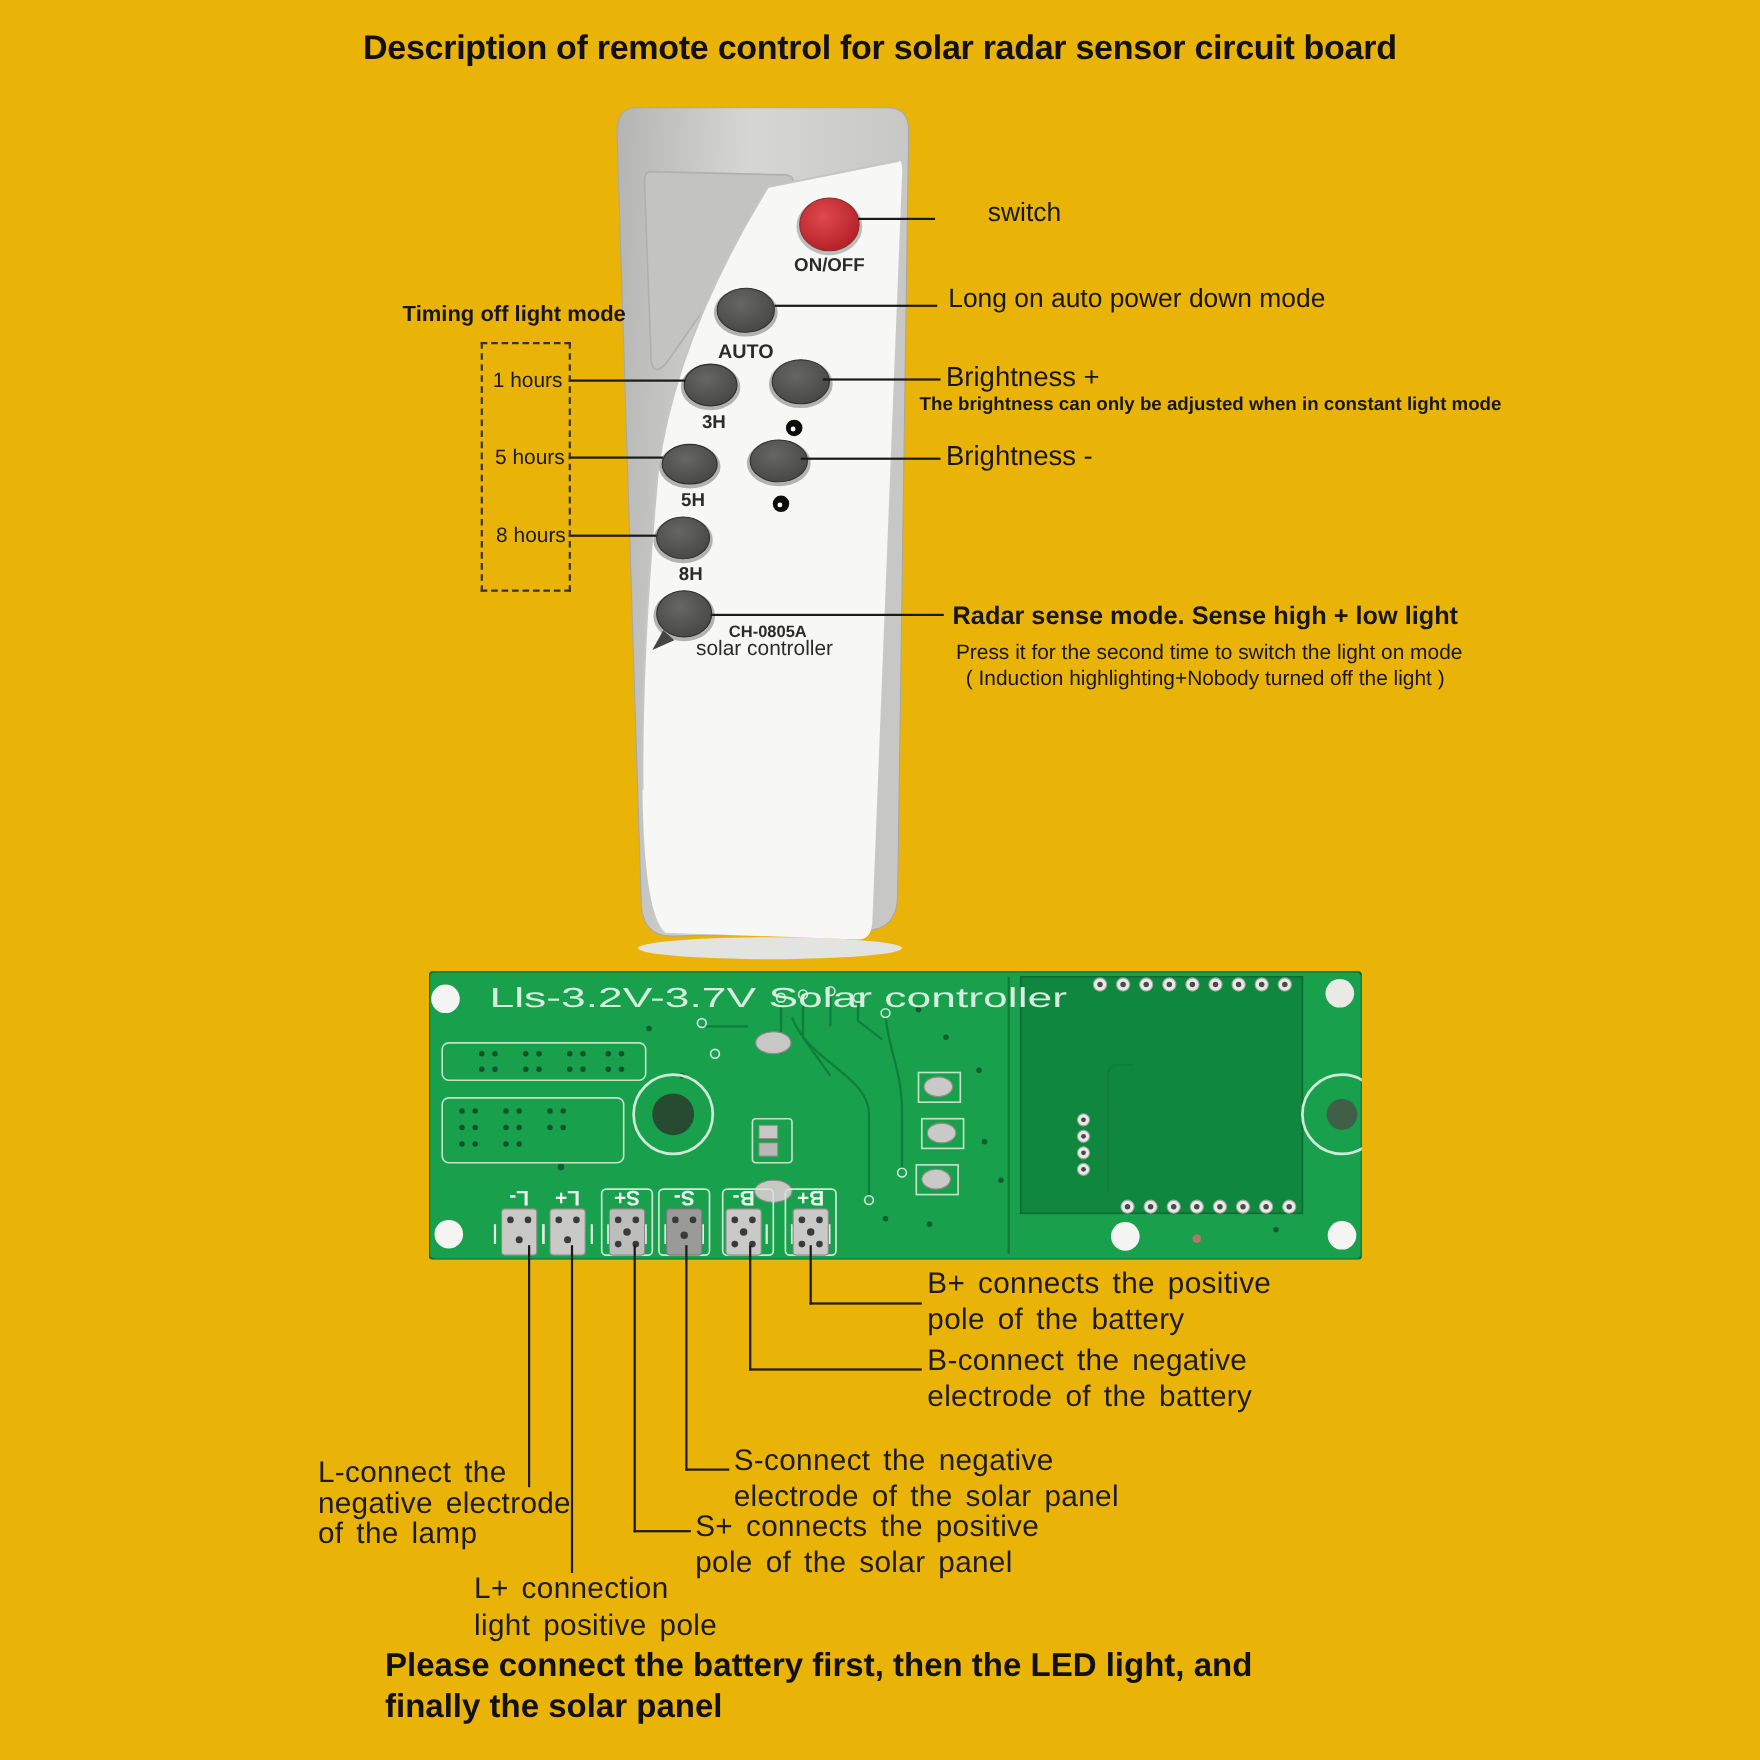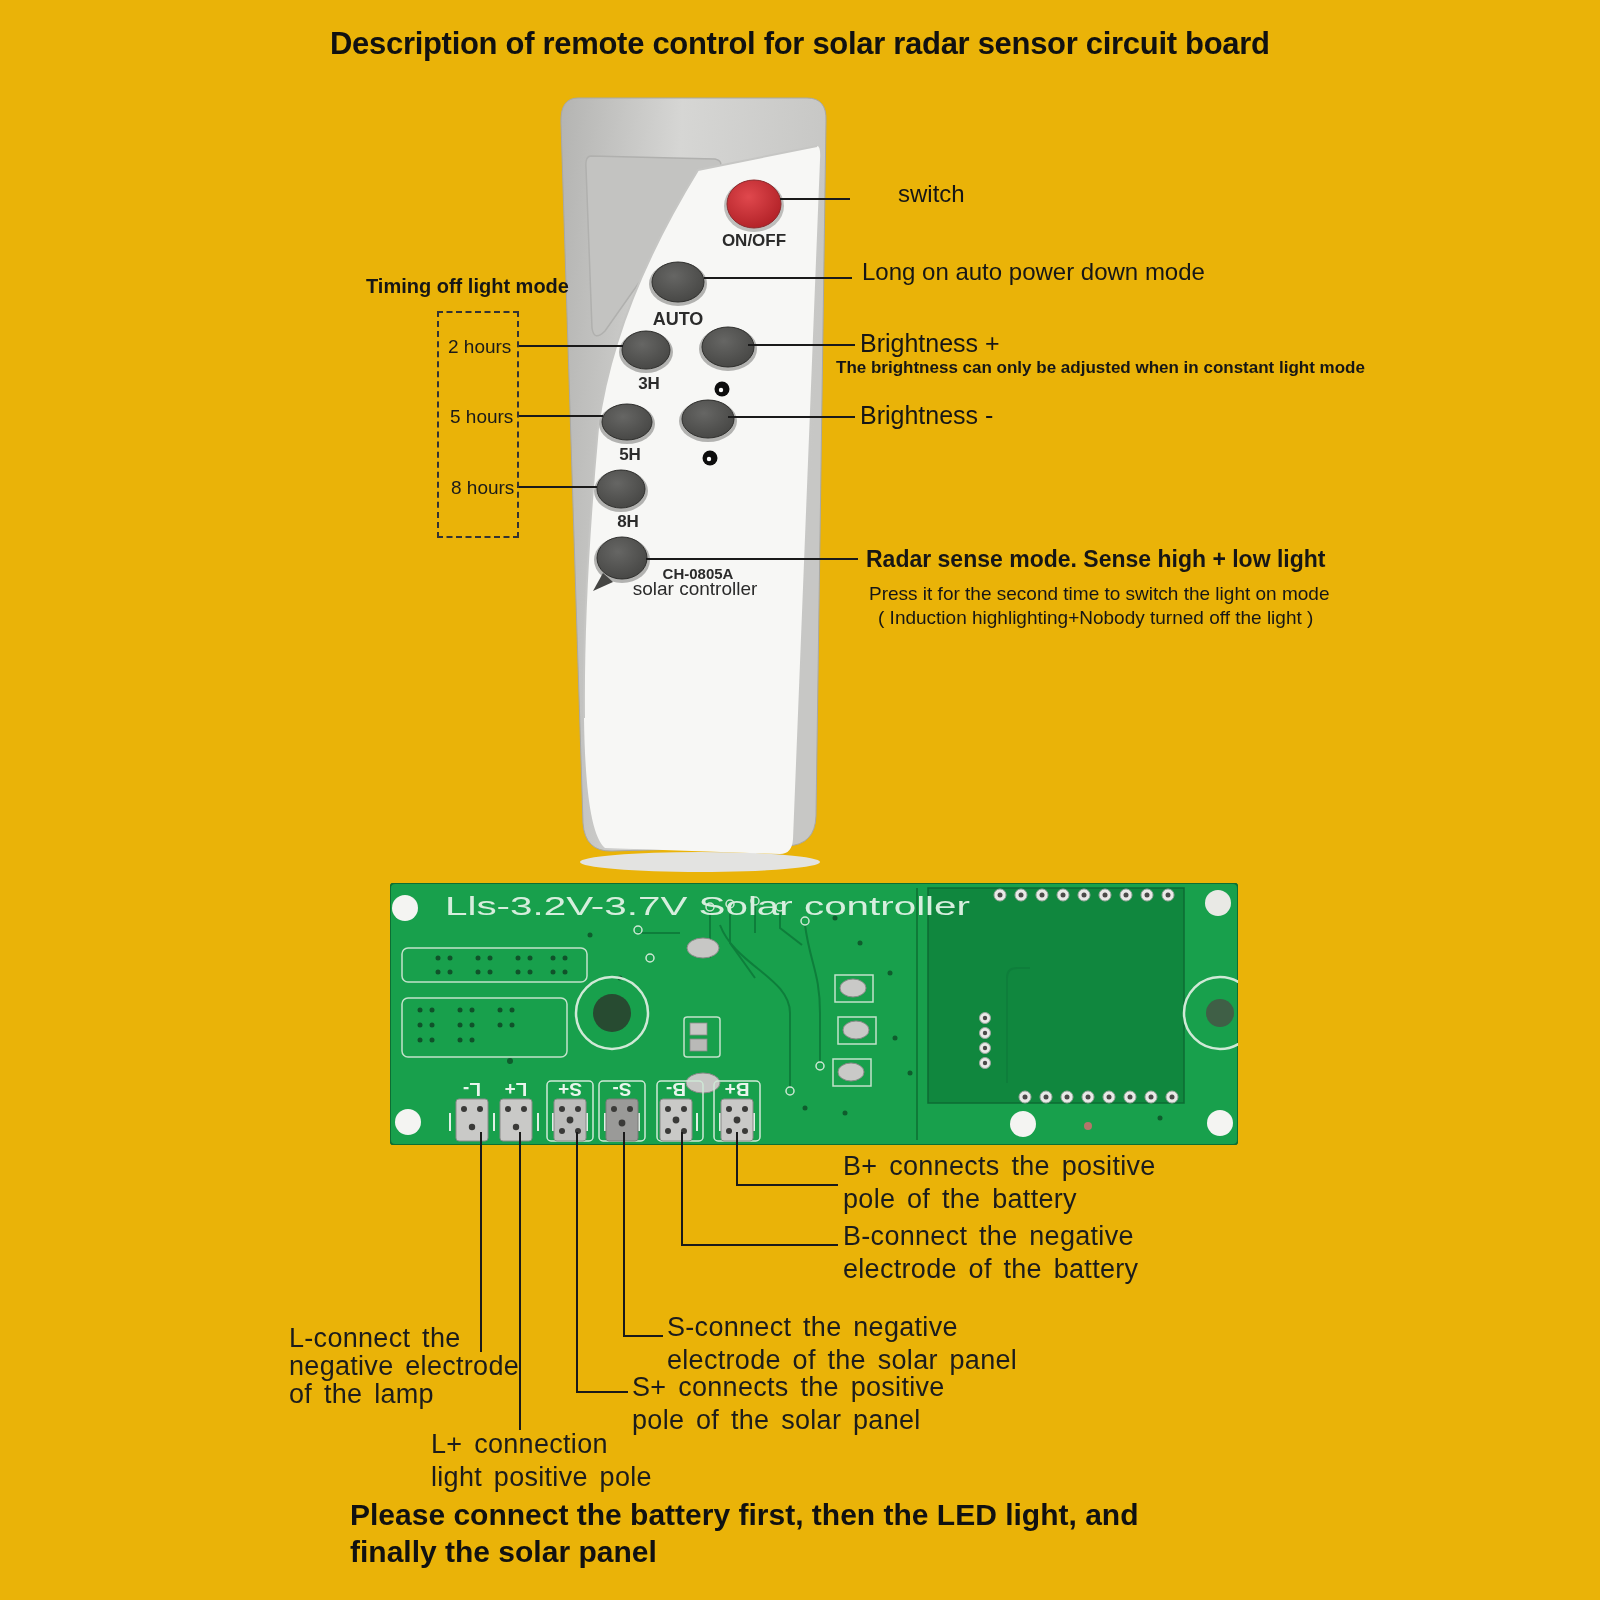--- a/index.html
+++ b/index.html
@@ -119,21 +119,21 @@
   <div class="abs ann ann-longon">Long on auto power down mode</div>
   <div class="abs ann ann-bplus">Brightness +</div>
   <div class="abs ann ann-bnote">The brightness can only be adjusted when in constant light mode</div>
   <div class="abs ann ann-bminus">Brightness -</div>
   <div class="abs ann ann-radar">Radar sense mode. Sense high + low light</div>
   <div class="abs ann ann-radar-n1">Press it for the second time to switch the light on mode</div>
   <div class="abs ann ann-radar-n2">( Induction highlighting+Nobody turned off the light )</div>
 
   <div class="abs ann timing-title">Timing off light mode</div>
   <div class="abs timing-box"></div>
-  <div class="abs timing-item" style="left:448px;top:336px;">2 hours</div>
+  <div class="abs timing-item" style="left:448px;top:336px;">1 hours</div>
   <div class="abs timing-item" style="left:450px;top:406px;">5 hours</div>
   <div class="abs timing-item" style="left:451px;top:477px;">8 hours</div>
 
   <svg class="abs pcb" width="848" height="262" viewBox="0 0 848 262">
     <defs>
       <linearGradient id="pcbg" x1="0" y1="0" x2="0" y2="1">
         <stop offset="0" stop-color="#1ca551"></stop>
         <stop offset="1" stop-color="#15914442"></stop>
       </linearGradient>
     </defs>

